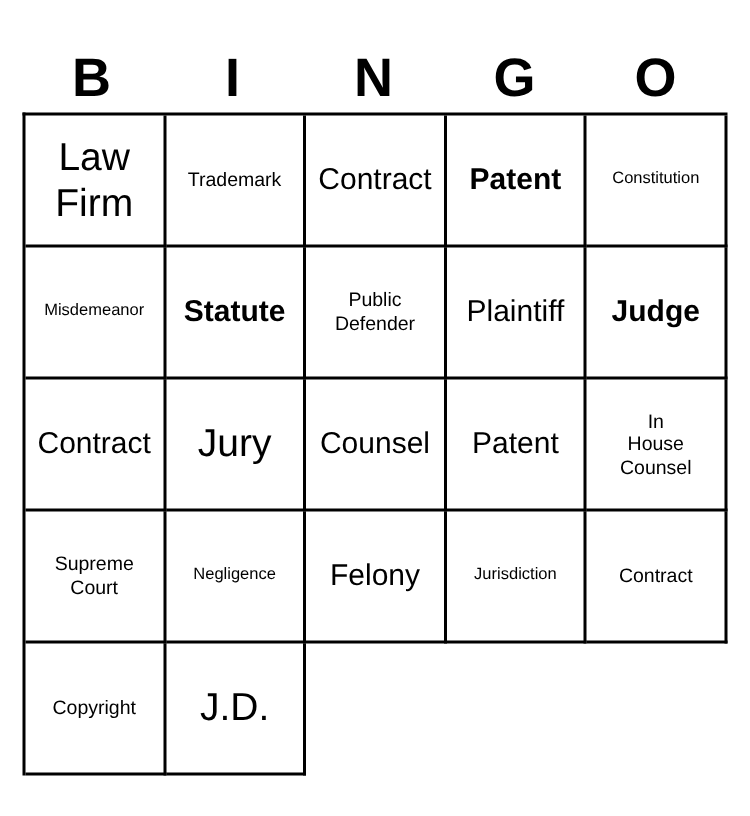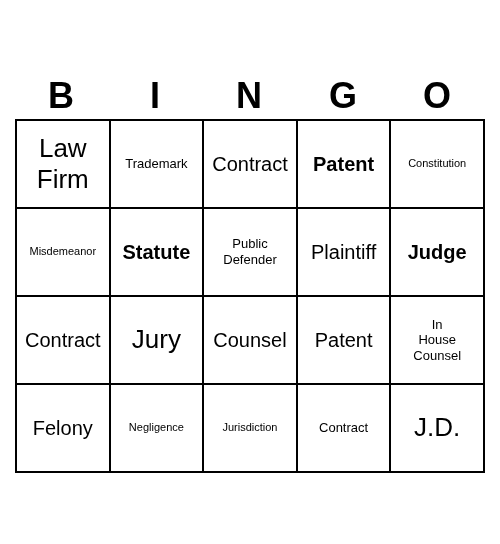--- a/index.html
+++ b/index.html
@@ -132,28 +132,34 @@
       <div class="bingo-cell">
         <span class="size-md">Counsel</span>
       </div>
       <div class="bingo-cell">
         <span class="size-md">Patent</span>
       </div>
       <div class="bingo-cell">
         <span class="size-sm">In<br>House<br>Counsel</span>
       </div>
       <div class="bingo-cell">
-        <span class="size-md">Felony</span>
+        <span class="size-sm">Supreme<br>Court</span>
       </div>
       <div class="bingo-cell">
         <span class="size-xs">Negligence</span>
+      </div>
+      <div class="bingo-cell">
+        <span class="size-md">Felony</span>
       </div>
       <div class="bingo-cell">
         <span class="size-xs">Jurisdiction</span>
       </div>
       <div class="bingo-cell">
         <span class="size-sm">Contract</span>
       </div>
       <div class="bingo-cell">
+        <span class="size-sm">Copyright</span>
+      </div>
+      <div class="bingo-cell">
         <span class="size-xl">J.D.</span>
       </div>
     </div>
 </div>
 
 </body></html>

